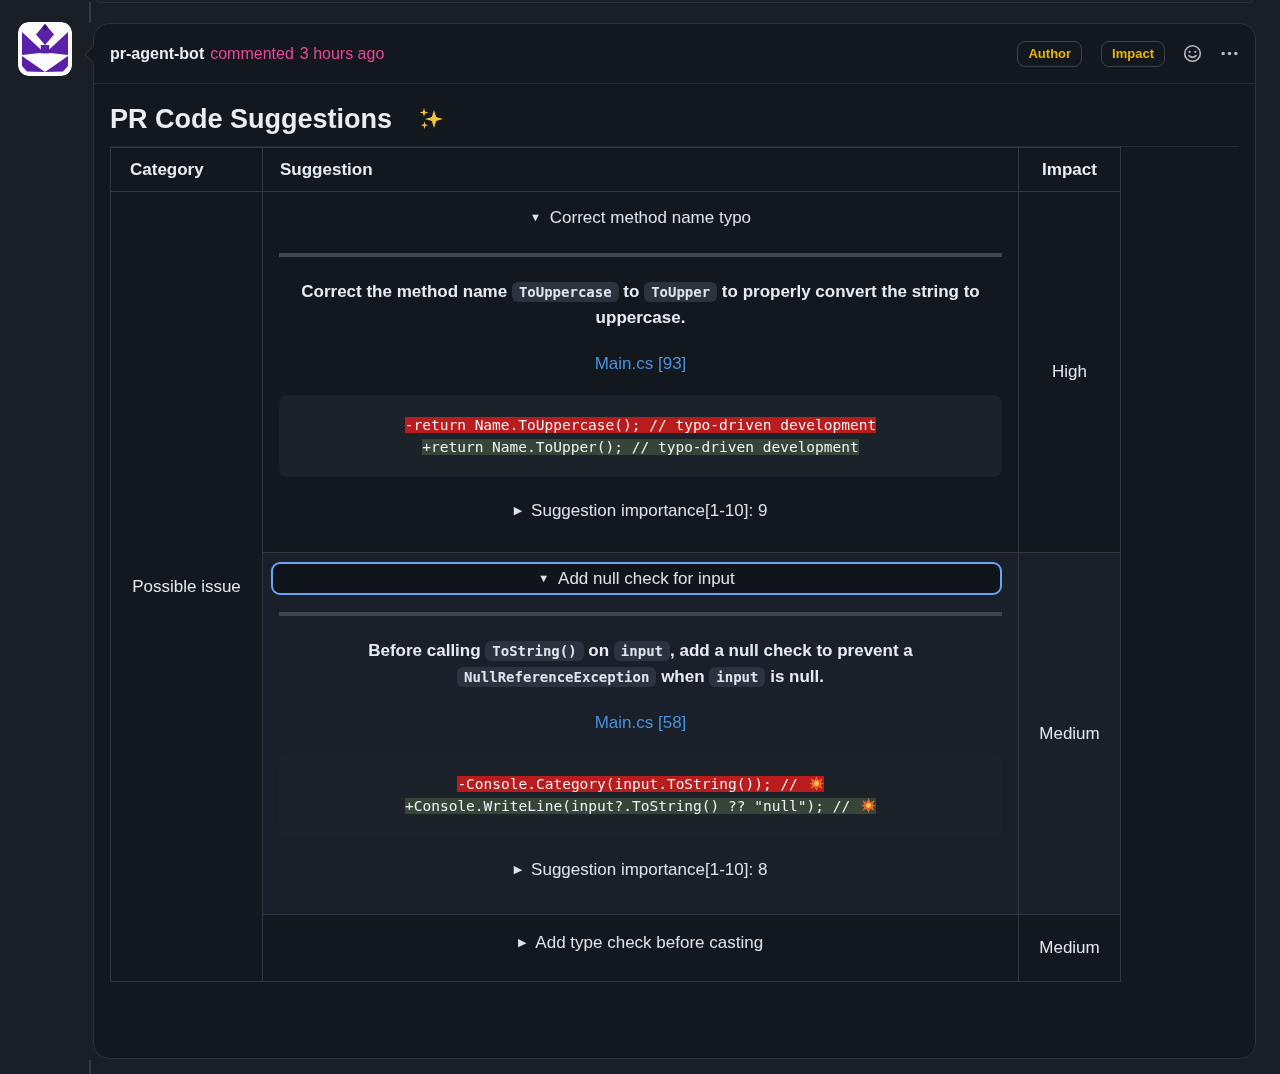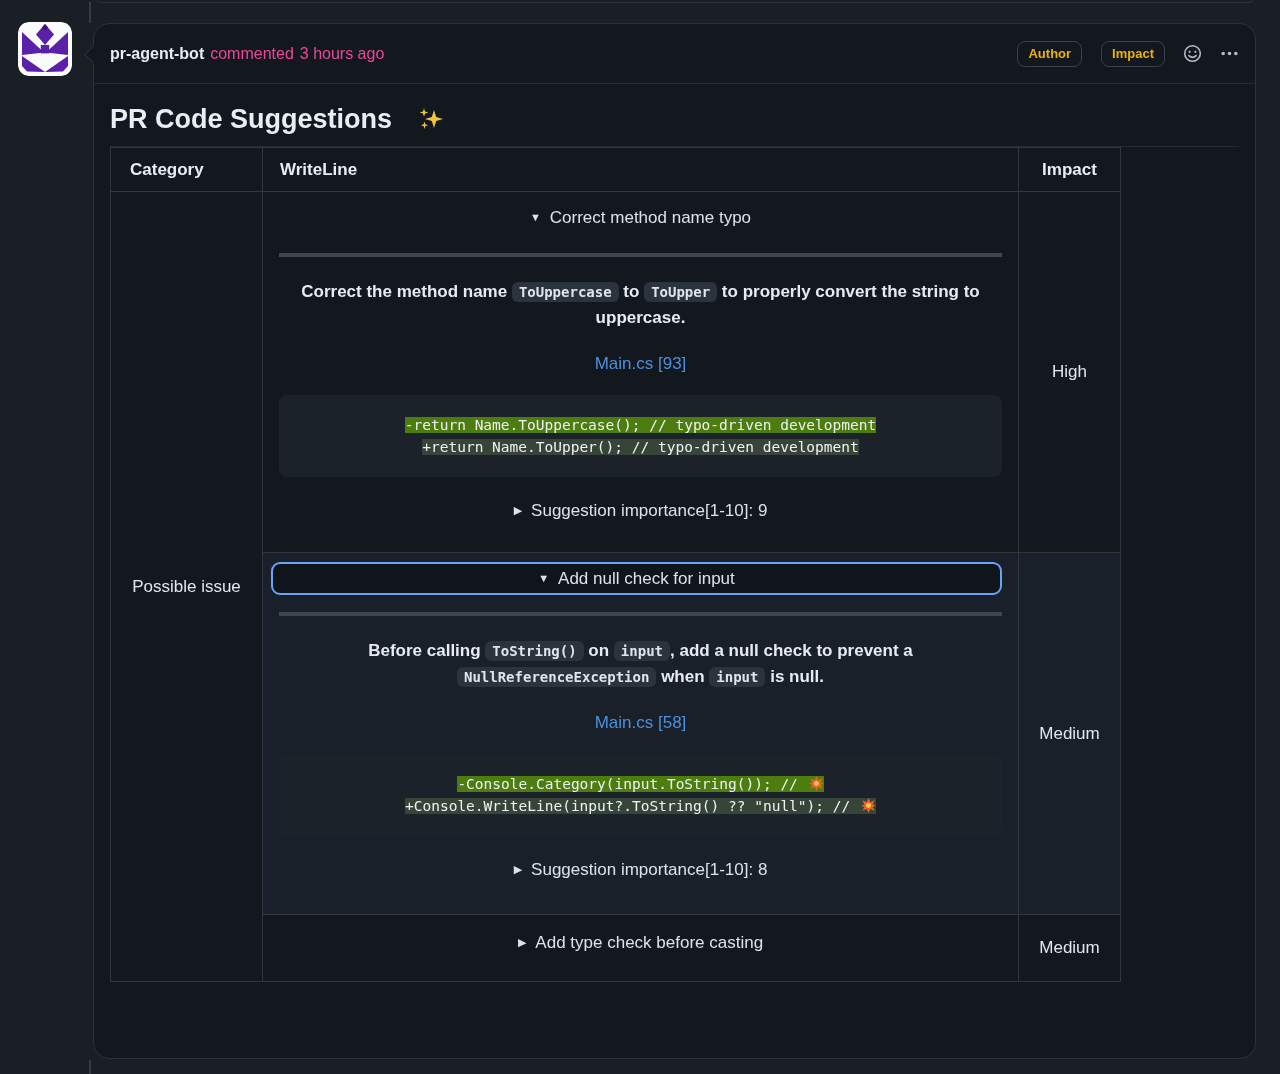--- a/index.html
+++ b/index.html
@@ -71,21 +71,21 @@
   p.desc{ margin:22px 0 0; font-size:17px; line-height:26px; font-weight:700;
     color:#e6ebf2; }
   code.ic{ font-family:"DejaVu Sans Mono", monospace; font-size:14px; font-weight:600;
     background:#2b333e; color:#dfe5ec; padding:2px 7px; border-radius:6px; }
   p.flink{ margin:20px 0 0; font-size:17px; line-height:26px; }
   p.flink a{ color:#4b90da; text-decoration:none; cursor:pointer; }
   pre.cb{ margin:18px 0 0; background:#1c222a; border-radius:8px; padding:19px 20px;
     font-family:"DejaVu Sans Mono", monospace; font-size:14.5px; line-height:22px;
     color:#eef2f6; overflow:hidden; }
   .ln{ display:inline; }
-  .ln.del{ background:#4d7c0f; }
+  .ln.del{ background:#b91c1c; }
   .ln.ins{ background:#364538; }
   .burst{ vertical-align:-2px; margin-left:2px; }
   details.impd{ margin-top:20px; }
   td.sug.r3pad{ padding-top:14px; }
 </style>
 </head>
 <body>
 
 <div class="prev-box"></div>
 <div class="thread-line t"></div>
@@ -141,21 +141,21 @@
         <polygon points="16,4 18.2,11 25,13 18.2,15 16,22 13.8,15 7,13 13.8,11" fill="#f0c33c"></polygon>
         <polygon points="6,2 7,5.4 10.4,6.4 7,7.4 6,10.8 5,7.4 1.6,6.4 5,5.4" fill="#f0c33c"></polygon>
         <polygon points="6.5,15.5 7.4,18.3 10.2,19.2 7.4,20.1 6.5,22.9 5.6,20.1 2.8,19.2 5.6,18.3" fill="#f0c33c"></polygon>
       </svg>
     </h2>
 
     <table>
       <thead>
         <tr>
           <th class="th-cat">Category</th>
-          <th class="th-sug">WriteLine</th>
+          <th class="th-sug">Suggestion</th>
           <th class="th-imp">Impact</th>
         </tr>
       </thead>
       <tbody>
         <tr class="r1">
           <td class="cat" rowspan="3">Possible issue</td>
           <td class="sug dark">
             <details class="main" open="">
               <summary><span class="mk">▼</span><span>Correct method name typo</span></summary>
               <hr class="thick">

